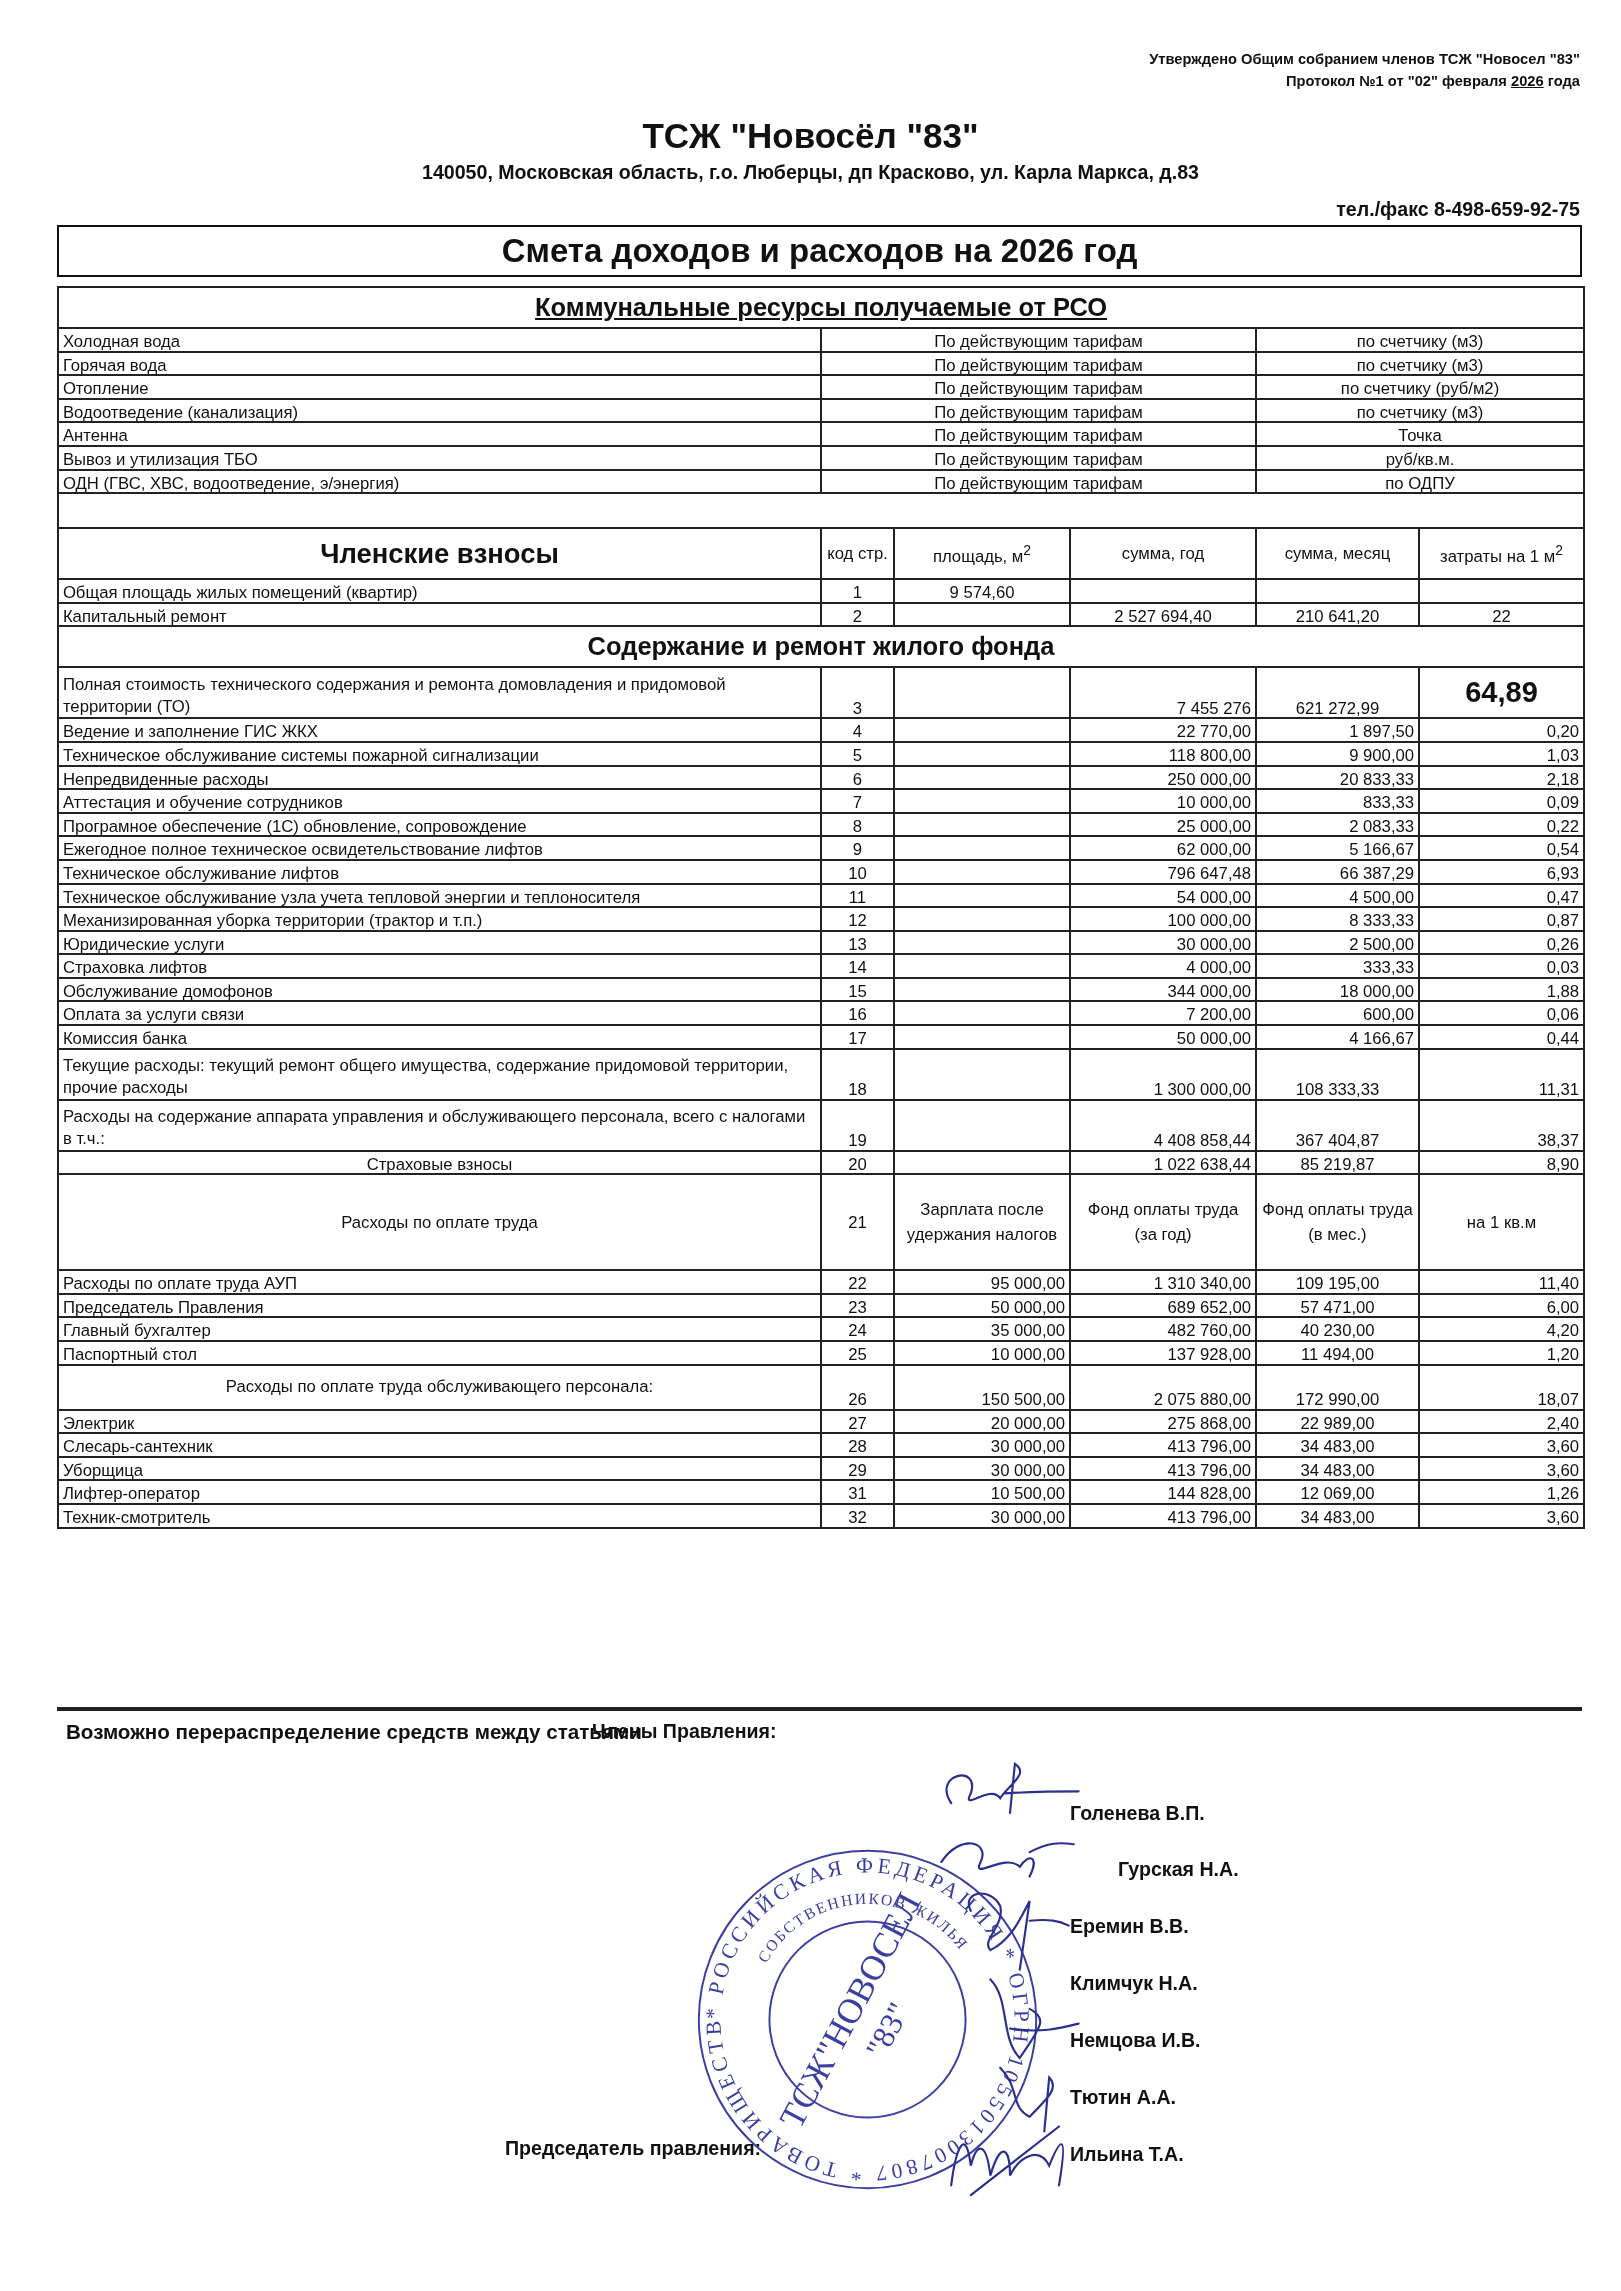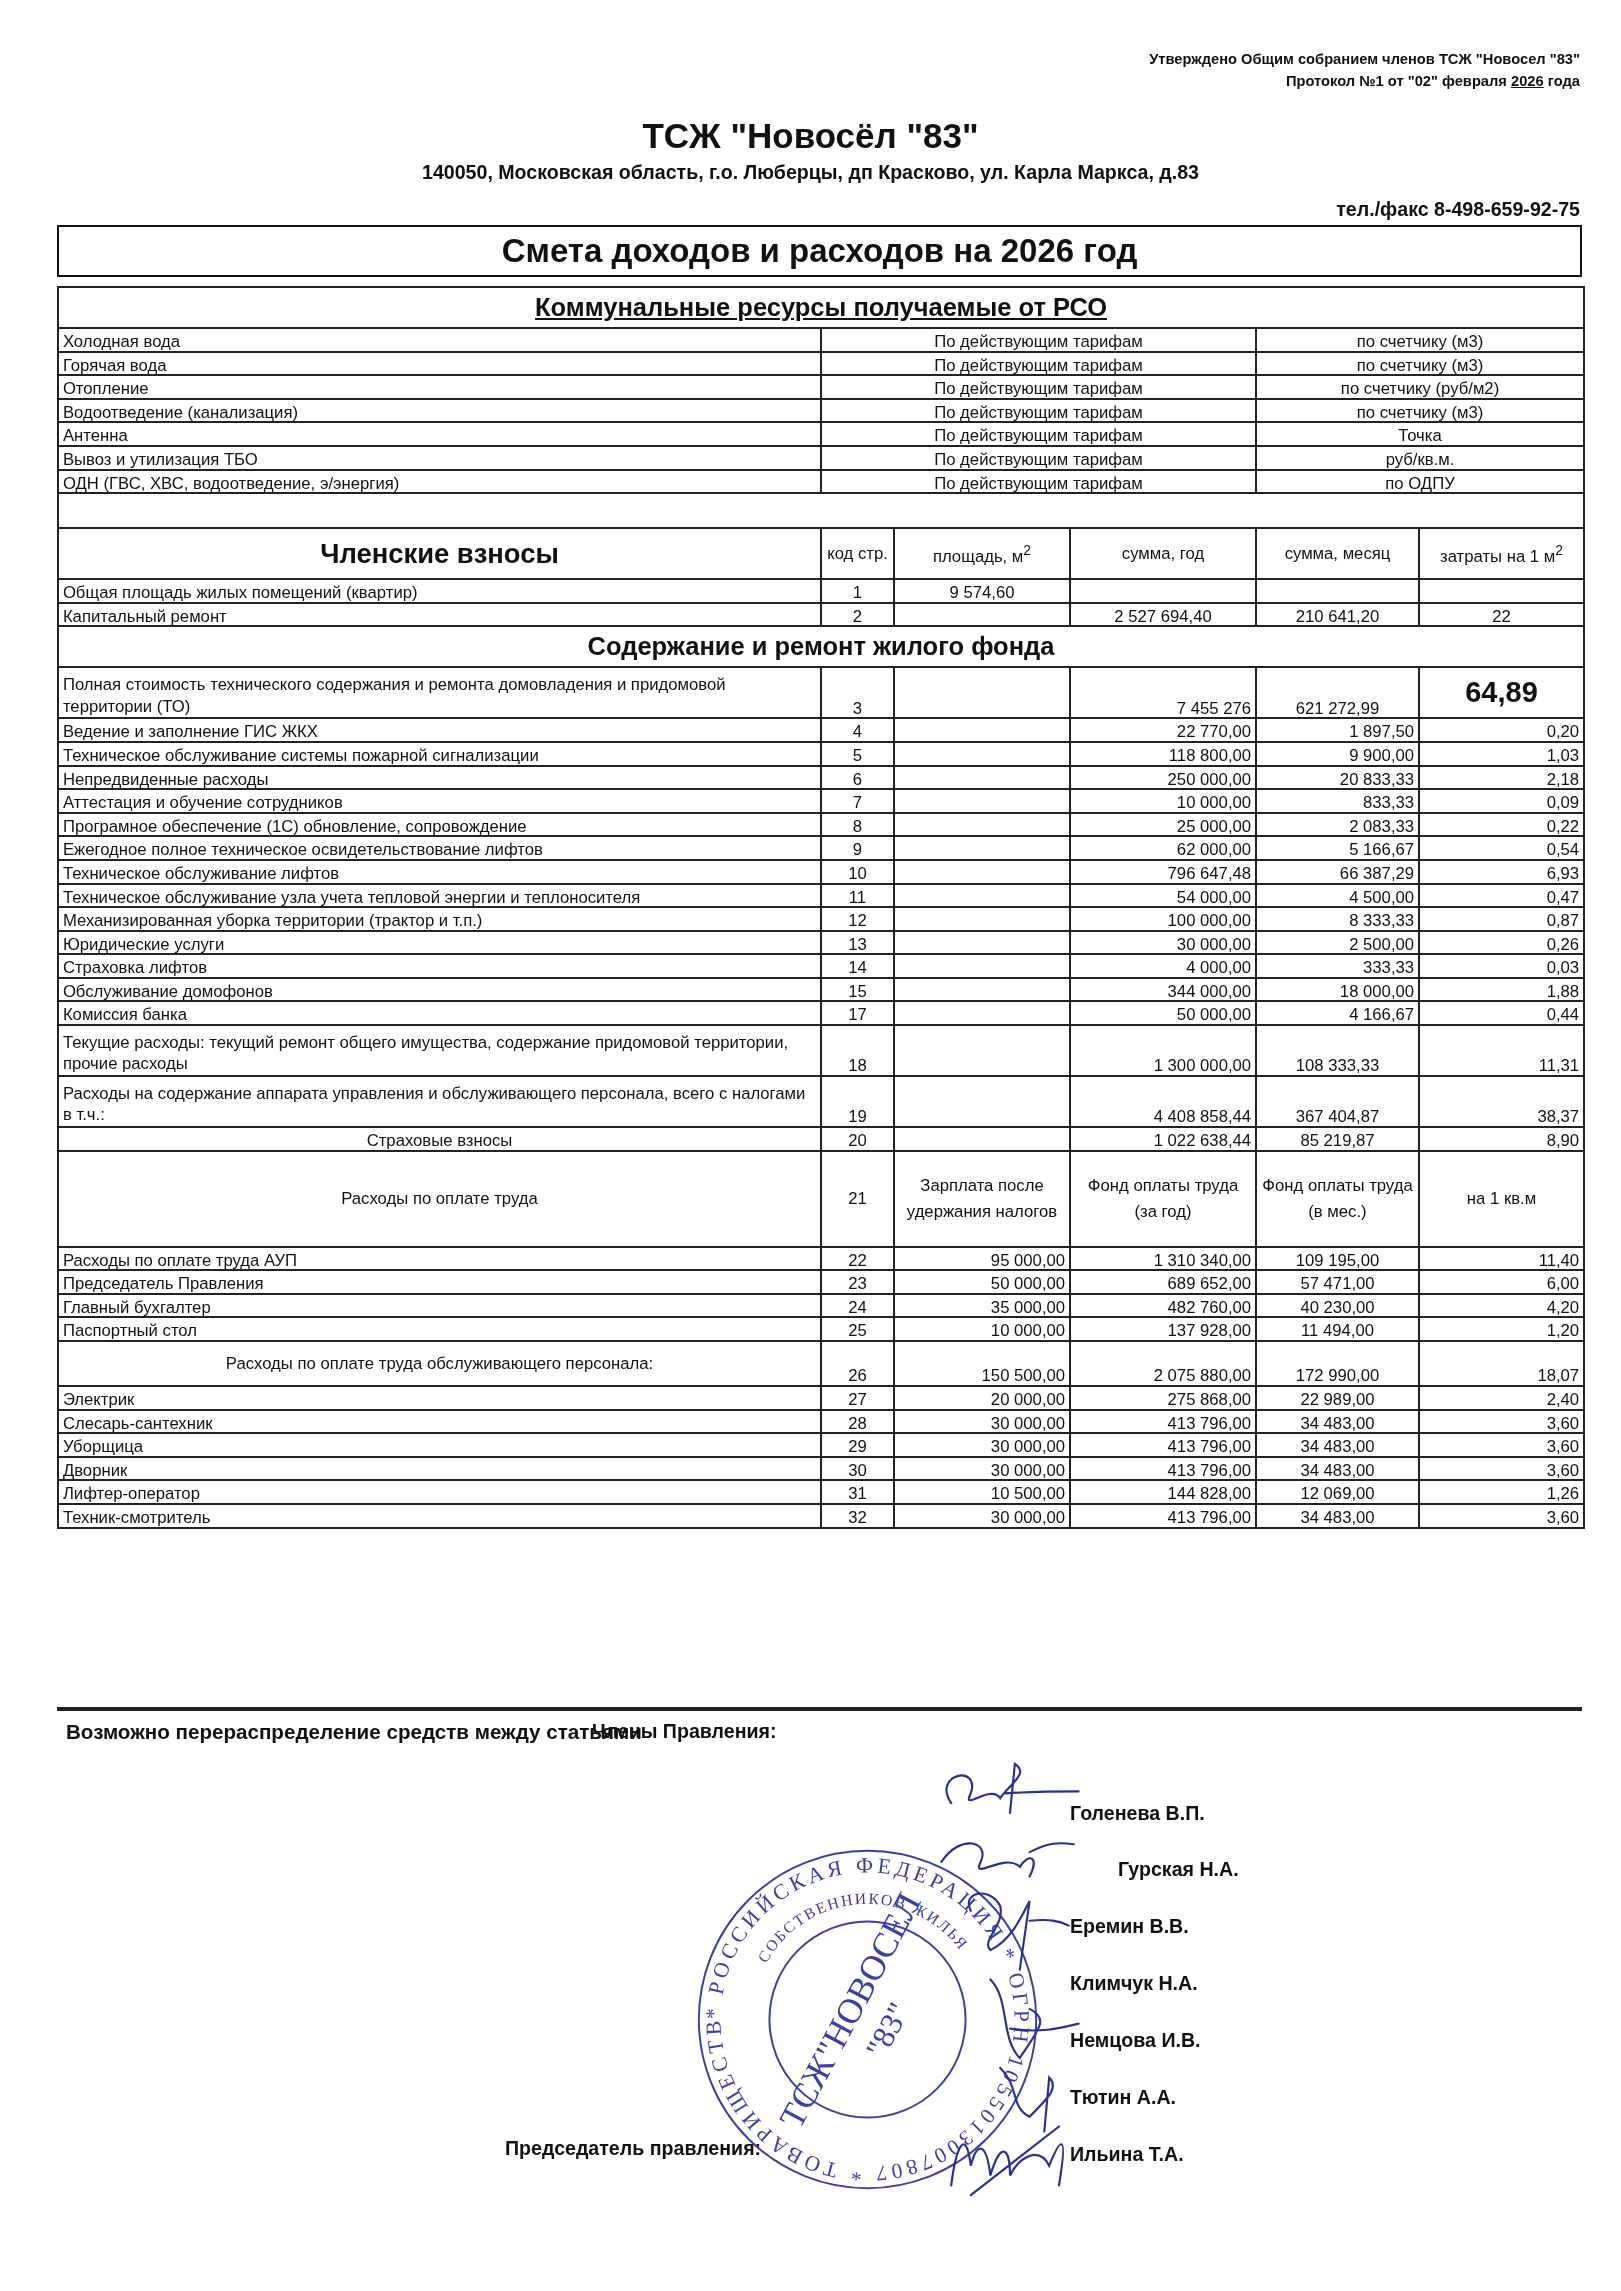--- a/index.html
+++ b/index.html
@@ -221,20 +221,28 @@
       </tr>
       <tr>
         <td>Обслуживание домофонов</td>
         <td class="c">15</td>
         <td></td>
         <td class="r">344 000,00</td>
         <td class="r">18 000,00</td>
         <td class="r">1,88</td>
       </tr>
       <tr>
+        <td>Оплата за услуги связи</td>
+        <td class="c">16</td>
+        <td></td>
+        <td class="r">7 200,00</td>
+        <td class="r">600,00</td>
+        <td class="r">0,06</td>
+      </tr>
+      <tr>
         <td>Комиссия банка</td>
         <td class="c">17</td>
         <td></td>
         <td class="r">50 000,00</td>
         <td class="r">4 166,67</td>
         <td class="r">0,44</td>
       </tr>
       <tr>
         <td class="two">Текущие расходы: текущий ремонт общего имущества, содержание придомовой территории, прочие расходы</td>
         <td class="c">18</td>
@@ -319,28 +327,20 @@
         <td>Слесарь-сантехник</td>
         <td class="c">28</td>
         <td class="r">30 000,00</td>
         <td class="r">413 796,00</td>
         <td class="c">34 483,00</td>
         <td class="r">3,60</td>
       </tr>
       <tr>
         <td>Уборщица</td>
         <td class="c">29</td>
-        <td class="r">30 000,00</td>
-        <td class="r">413 796,00</td>
-        <td class="c">34 483,00</td>
-        <td class="r">3,60</td>
-      </tr>
-      <tr>
-        <td>Дворник</td>
-        <td class="c">30</td>
         <td class="r">30 000,00</td>
         <td class="r">413 796,00</td>
         <td class="c">34 483,00</td>
         <td class="r">3,60</td>
       </tr>
       <tr>
         <td>Лифтер-оператор</td>
         <td class="c">31</td>
         <td class="r">10 500,00</td>
         <td class="r">144 828,00</td>

